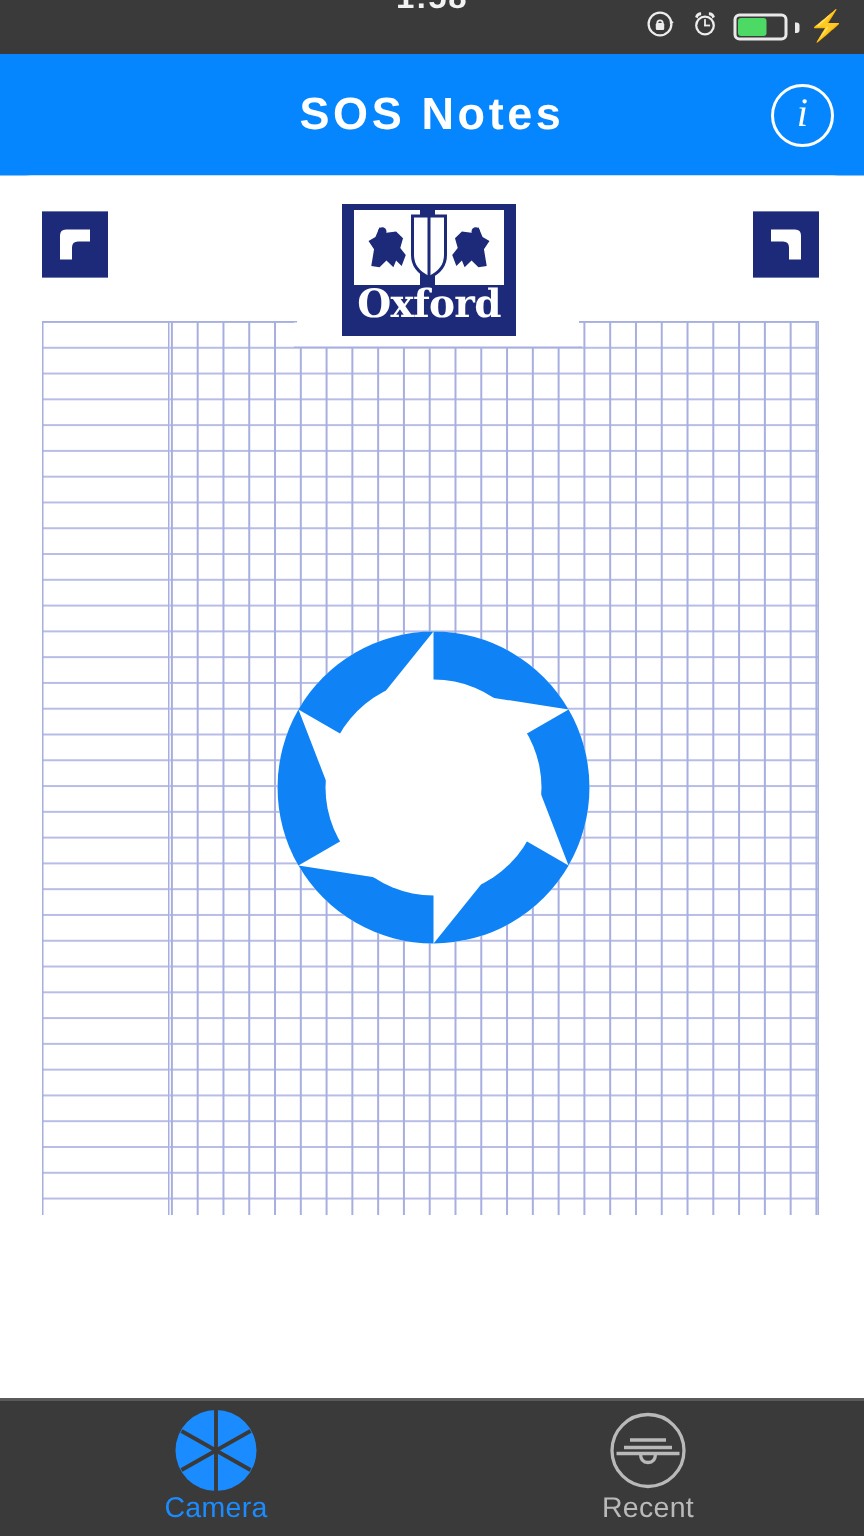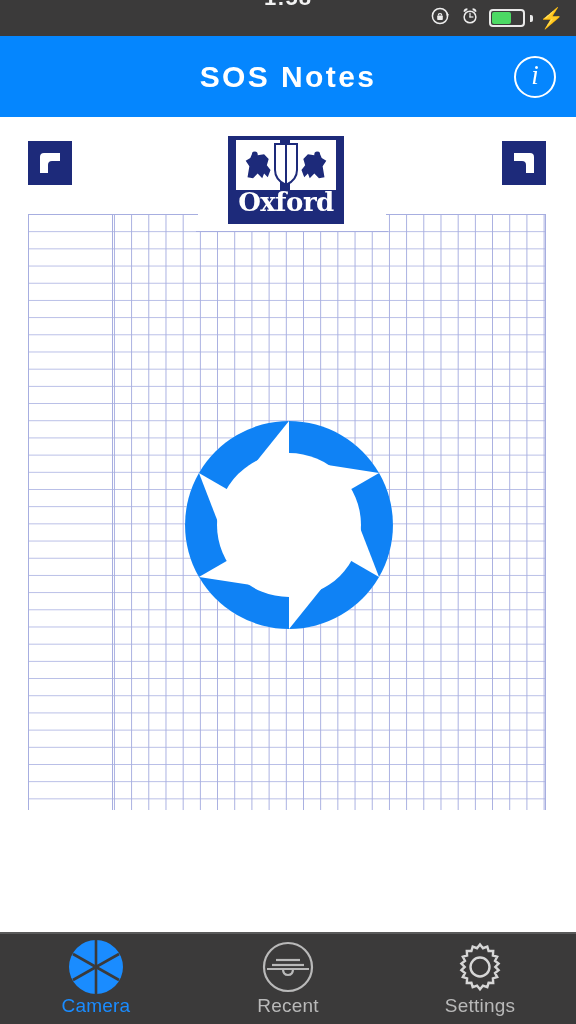--- a/index.html
+++ b/index.html
@@ -428,30 +428,14 @@
         <path d="M6 29 L48 29" stroke="#b9b9b9" stroke-width="2.2" fill="none"></path>
         <path d="M11 25 L43 25" stroke="#b9b9b9" stroke-width="2.2" fill="none"></path>
         <path d="M15 20 L39 20" stroke="#b9b9b9" stroke-width="2.2" fill="none"></path>
         <path d="M22 29 Q22 35 27 35 Q32 35 32 29" fill="none" stroke="#b9b9b9" stroke-width="2.2"></path>
       </svg>
     </div>
     <div class="tab-label">Recent</div>
   </div>
 
 
-  <div class="tab">
-    <div class="tab-icon">
-      <svg width="54" height="54" viewBox="0 0 54 54">
-        <g fill="none" stroke="#d6d6d6" stroke-width="2.4">
-          <circle cx="27" cy="27" r="9.5"></circle>
-          <path d="M27 4.5
-                   L30 8.2 L34.3 6.6 L35.6 11 L40.2 10.9 L39.9 15.5 L44.2 16.7 L42 20.8
-                   L45.6 23.6 L42.3 26.9 L45.6 30.2 L42 33 L44.2 37.1 L39.9 38.3 L40.2 42.9
-                   L35.6 42.8 L34.3 47.2 L30 45.6 L27 49.3 L24 45.6 L19.7 47.2 L18.4 42.8
-                   L13.8 42.9 L14.1 38.3 L9.8 37.1 L12 33 L8.4 30.2 L11.7 26.9 L8.4 23.6
-                   L12 20.8 L9.8 16.7 L14.1 15.5 L13.8 10.9 L18.4 11 L19.7 6.6 L24 8.2 Z"></path>
-        </g>
-      </svg>
-    </div>
-    <div class="tab-label">Settings</div>
-  </div>
 
 </div>
 
 </body></html>

